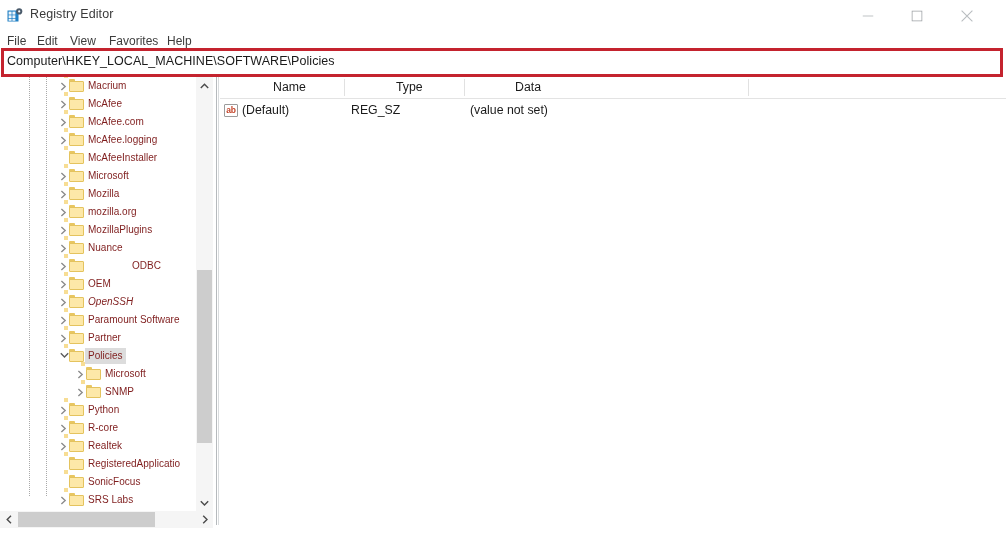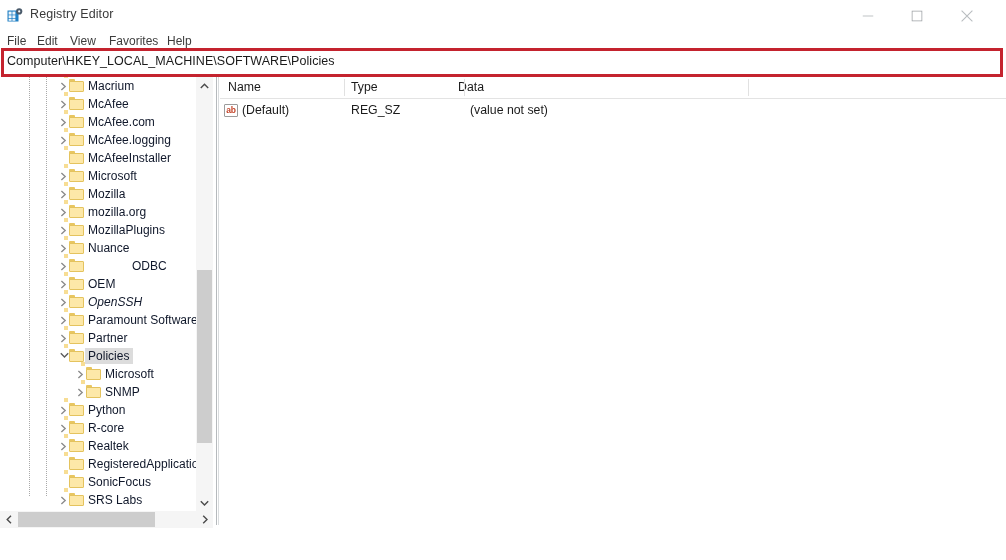--- a/index.html
+++ b/index.html
@@ -41,21 +41,21 @@
     background:#ffffff;overflow:hidden;}
   .splitter{position:absolute;left:216px;top:77px;width:3px;height:448px;background:#ffffff;}
   .splitter:before{content:"";position:absolute;left:0;top:0;width:1px;height:100%;background:#b6babd;}
   .splitter:after{content:"";position:absolute;left:2px;top:0;width:1px;height:100%;background:#d9dcde;}
 
   
   .trow{position:absolute;left:0;height:18px;width:196px;white-space:nowrap;}
   .tchev{position:absolute;width:14px;height:18px;}
   .tchev svg{position:absolute;left:3px;top:5px;}
   .tfolder{position:absolute;top:2px;width:15px;height:13px;}
-  .tlabel{position:absolute;top:1px;font-size:12px;color:#0f172a;line-height:16px;
+  .tlabel{position:absolute;top:1px;font-size:10px;color:#7f1d1d;line-height:16px;
     white-space:nowrap;letter-spacing:.02px;}
   .trow.sel .tlabel{background:#dcdcdc;padding:0 3px;margin-left:-3px;}
   
   .fold{position:relative;width:15px;height:13px;}
   .fold .tab{position:absolute;left:0;top:0;width:6px;height:2.5px;background:#e8c661;
     border-radius:1px 1px 0 0;}
   .fold .body{position:absolute;left:0;top:1.5px;width:15px;height:11.5px;
     background:#fde8a8;border:1px solid #e4c35e;box-sizing:border-box;border-radius:1px;}
   .fold .fl{position:absolute;right:1px;bottom:1px;width:4px;height:4px;
     background:#f7dd94;}
@@ -75,21 +75,21 @@
   .hscroll .arrow{position:absolute;top:0;width:17px;height:17px;}
   .hscroll .arrow.lf{left:0;}
   .hscroll .arrow.rt{right:0;}
   .hscroll .arrow svg{position:absolute;left:6px;top:4px;}
   .hthumb{position:absolute;top:1px;left:18px;height:15px;background:#cdcdcd;}
 
   
   .list-pane{position:absolute;left:220px;top:77px;width:786px;height:448px;background:#ffffff;}
   .lhead{position:absolute;left:0;top:0;width:786px;height:21px;background:#ffffff;
     border-bottom:1px solid #e3e3e3;}
-  .hcell{position:absolute;top:3px;font-size:12.3px;color:#1b1b1b;white-space:nowrap;}
+  .hcell{position:absolute;top:3px;font-size:12.3px;color:#1b1b1b;white-space:nowrap;margin-left:45px;}
   .hdiv{position:absolute;top:2px;width:1px;height:17px;background:#e1e1e1;}
   .lrow{position:absolute;left:0;height:19px;width:786px;}
   .lcell{position:absolute;top:2px;font-size:12.3px;color:#1b1b1b;white-space:nowrap;}
   
   .abicon{position:absolute;left:4px;top:3px;width:14px;height:18px;}
   .abicon .pg{position:absolute;left:0;top:0;width:14px;height:13px;background:#ffffff;
     border:1px solid #9b9b9b;box-sizing:border-box;border-radius:1px;}
   .abicon .ab{position:absolute;left:1px;top:0px;width:12px;height:12px;
     font-family:"Liberation Sans",sans-serif;font-size:8.5px;font-weight:bold;
     color:#c4452a;line-height:12px;text-align:center;letter-spacing:-.3px;}
@@ -383,21 +383,21 @@
       </svg>
     </div>
   </div>
 
   <div class="splitter"></div>
 
   <div class="list-pane">
     <div class="lhead">
       <span class="hcell" style="left:8px">Name</span>
       <span class="hcell" style="left:131px">Type</span>
-      <span class="hcell" style="left:238px">Data</span>
+      <span class="hcell" style="left:250px">Data</span>
       <span class="hdiv" style="left:124px"></span>
       <span class="hdiv" style="left:244px"></span>
       <span class="hdiv" style="left:528px"></span>
     </div>
 
     <div class="lrow" style="top:24px">
       <span class="abicon">
         <span class="pg"></span>
         <span class="ab">ab</span>
       </span>

